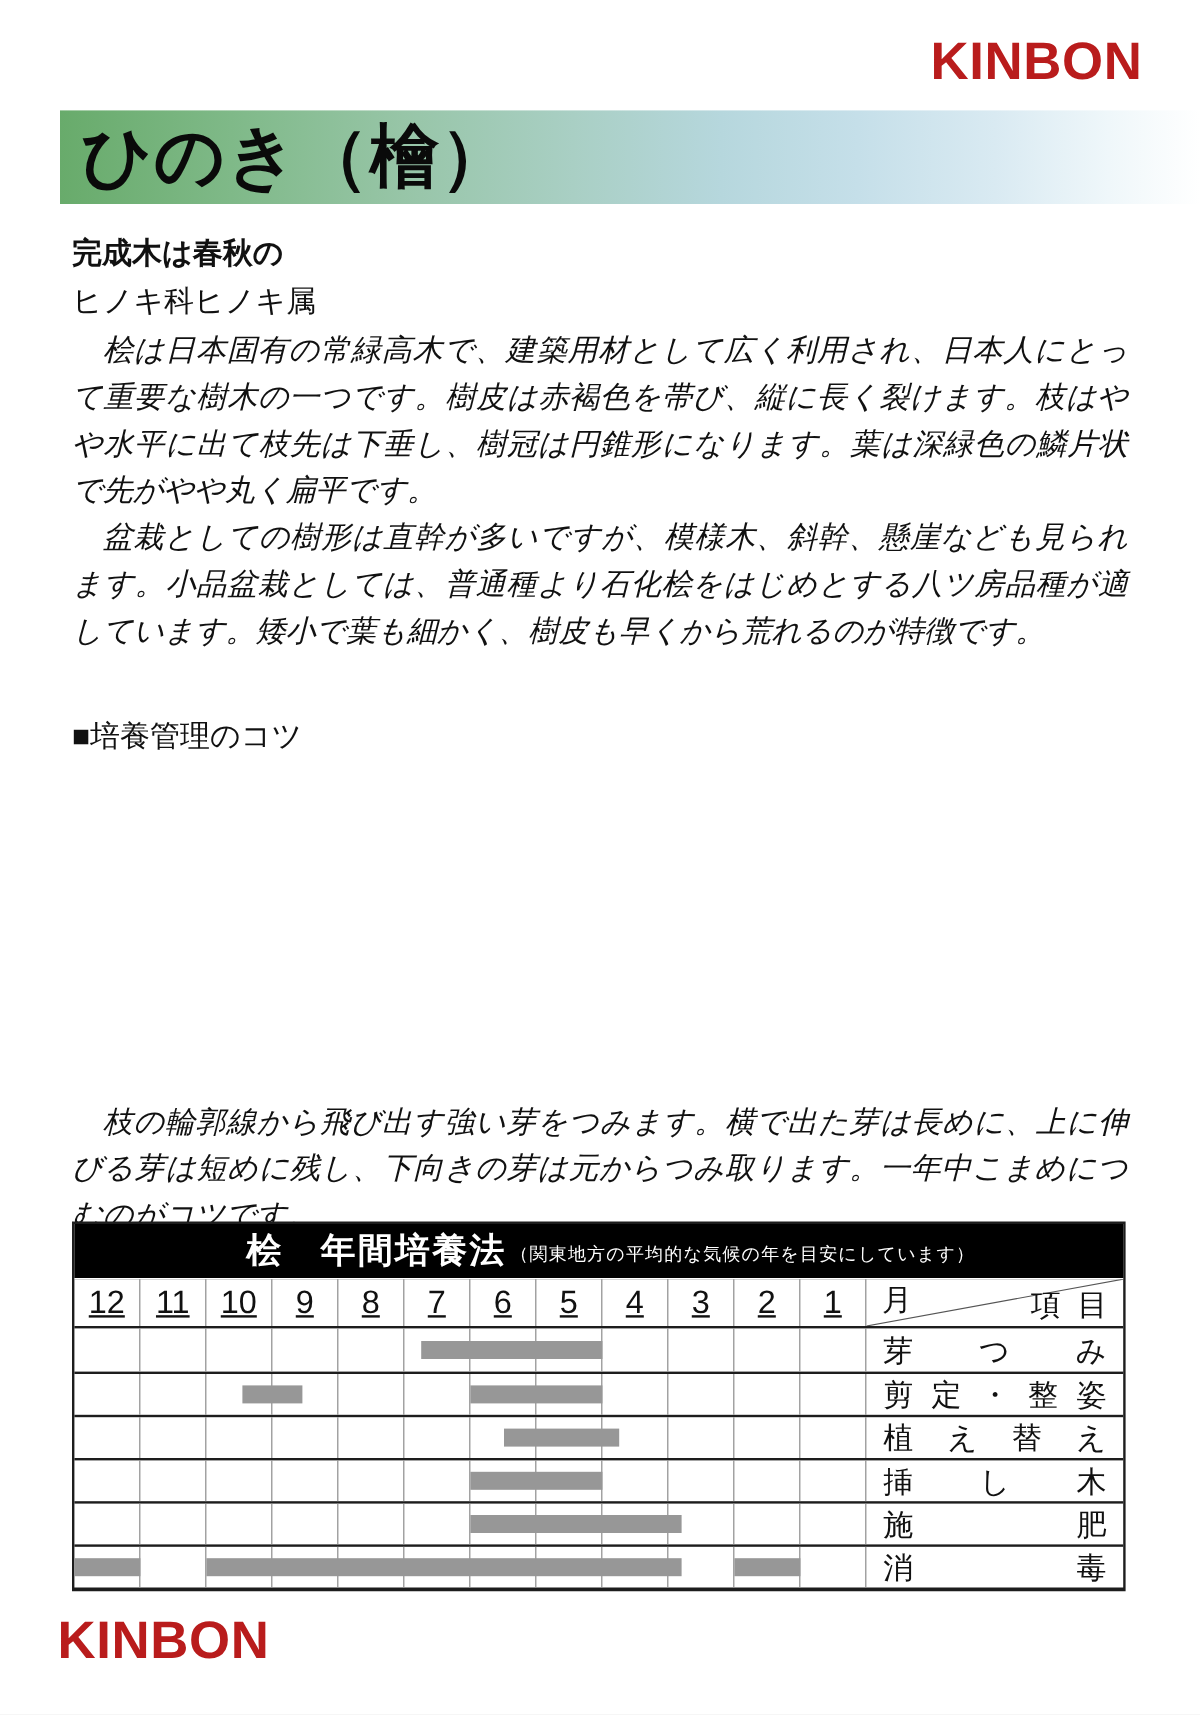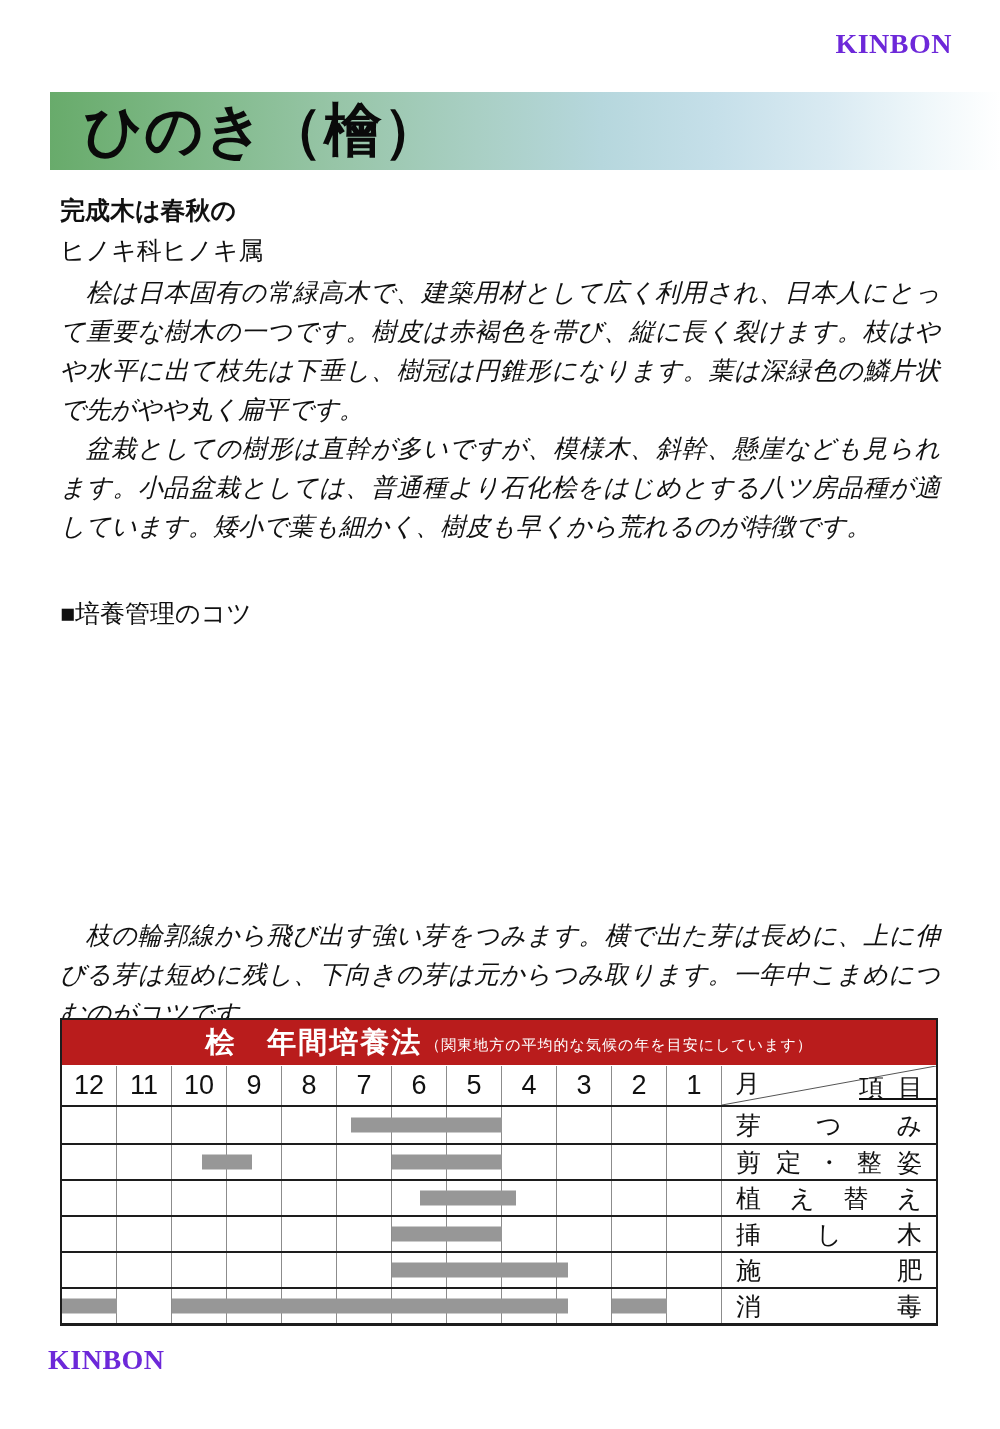--- a/index.html
+++ b/index.html
@@ -4,31 +4,31 @@
 <style>
   * { margin:0; padding:0; box-sizing:border-box; }
   html,body { background:#e8e8e8; }
   .page {
     position:relative; width:1000px; height:1429px; margin:0 auto;
     background:#ffffff; overflow:hidden;
     font-family:"Liberation Sans","DejaVu Sans",sans-serif;
     color:#111;
   }
   .logo {
-    position:absolute; font-weight:900; font-size:28px; line-height:1;
-    letter-spacing:0.5px; color:#6d28d9;
-    font-family:Liberation Serif, serif;
+    position:absolute; font-weight:900; font-size:44px; line-height:1;
+    letter-spacing:0.5px; color:#b91c1c;
+    font-family:Liberation Sans, sans-serif;
   }
   .logo.top { top:30px; right:48px; }
   .logo.bottom { top:1346px; left:48px; }
   .banner {
     position:absolute; left:50px; right:0; top:92px; height:78px;
     background:linear-gradient(90deg,#68ab6b 0%,#7fb988 15%,#97c5a7 30%,
       #a9cfc4 45%,#b6d7dd 58%,#c5dfe9 70%,#d9eaf2 82%,#eff7fa 92%,#ffffff 100%);
-    display:flex; align-items:center;padding-left:16px;
+    display:flex; align-items:center;
   }
   .banner h1 {
     font-family:"Liberation Serif","DejaVu Serif",serif;
     font-weight:700; font-size:58px; color:#0a0a0a;
     padding-left:18px; letter-spacing:1px;
   }
   .abs { position:absolute; left:60px; width:880px; }
   .h-bold { font-size:25px; font-weight:700; }
   .h-reg  { font-size:25px; font-weight:400; }
   .para {
@@ -53,26 +53,26 @@
     font-weight:700; font-size:29px; letter-spacing:2px;
   }
   .cal-head .n {
     font-family:"Liberation Serif","DejaVu Serif",serif;
     font-size:15px; margin-left:3px; margin-top:6px; letter-spacing:1px;
   }
   .cal-months { display:flex; height:41px; border-bottom:2px solid #1d1d1d; }
   .mcells { display:flex; }
   .mcell {
     width:55px; display:flex; align-items:center; justify-content:center;
-    font-size:27px; border-right:1px solid #8c8c8c;
+    font-size:27px; border-right:1px solid #8c8c8c;text-decoration:underline;
   }
   .corner { flex:1; position:relative; }
   .corner svg { position:absolute; inset:0; width:100%; height:100%; }
   .corner .m { position:absolute; top:1px; left:13px; font-size:25px; }
-  .corner .i { position:absolute; bottom:1px; right:13px; font-size:25px; letter-spacing:14px; margin-right:-14px;text-decoration:underline; }
+  .corner .i { position:absolute; bottom:1px; right:13px; font-size:25px; letter-spacing:14px; margin-right:-14px; }
   .crow { display:flex; height:36px; }
   .crow + .crow { border-top:2px solid #1d1d1d; }
   .marea { position:relative; width:660px; display:flex; }
   .gcell { width:55px; border-right:1px solid #8c8c8c; }
   .bar {
     position:absolute; top:50%; transform:translateY(-50%); height:15px;
   }
   .clabel {
     flex:1; display:flex; justify-content:space-between; align-items:center;
     padding:0 14px; font-size:25px;
@@ -95,21 +95,21 @@
   <div class="abs para" style="top:273px">
     <p>　桧は日本固有の常緑高木で、建築用材として広く利用され、日本人にとって重要な樹木の一つです。樹皮は赤褐色を帯び、縦に長く裂けます。枝はやや水平に出て枝先は下垂し、樹冠は円錐形になります。葉は深緑色の鱗片状で先がやや丸く扁平です。</p>
     <p>　盆栽としての樹形は直幹が多いですが、模様木、斜幹、懸崖なども見られます。小品盆栽としては、普通種より石化桧をはじめとする八ツ房品種が適しています。矮小で葉も細かく、樹皮も早くから荒れるのが特徴です。</p>
   </div>
 
   <div class="abs h-reg" style="top:597px">■培養管理のコツ</div>
 
   <div class="abs para" style="top:916px">　枝の輪郭線から飛び出す強い芽をつみます。横で出た芽は長めに、上に伸びる芽は短めに残し、下向きの芽は元からつみ取ります。一年中こまめにつむのがコツです。</div>
 
   <div class="cal">
-    <div class="cal-head" style="background: #b91c1c; padding-left: 20px;">
+    <div class="cal-head" style="background: #000000; padding-left: 20px;">
       <span class="t">桧　年間培養法</span>
       <span class="n">（関東地方の平均的な気候の年を目安にしています）</span>
     </div>
     <div class="cal-months">
       <div class="mcells">
           <div class="mcell">12</div>
           <div class="mcell">11</div>
           <div class="mcell">10</div>
           <div class="mcell">9</div>
           <div class="mcell">8</div>

